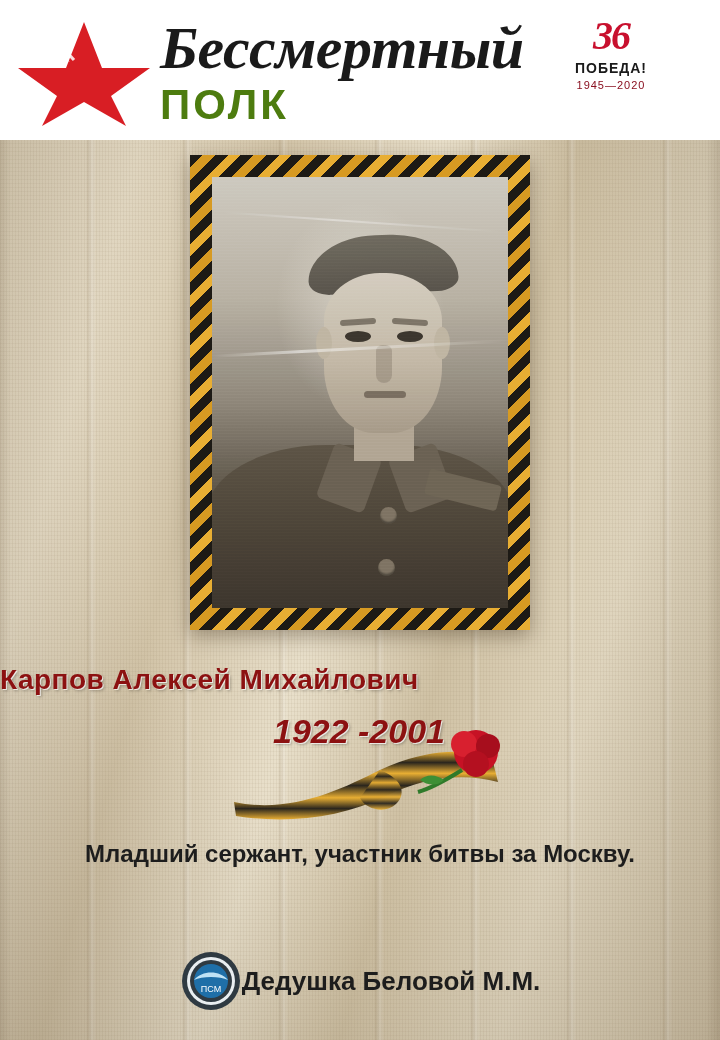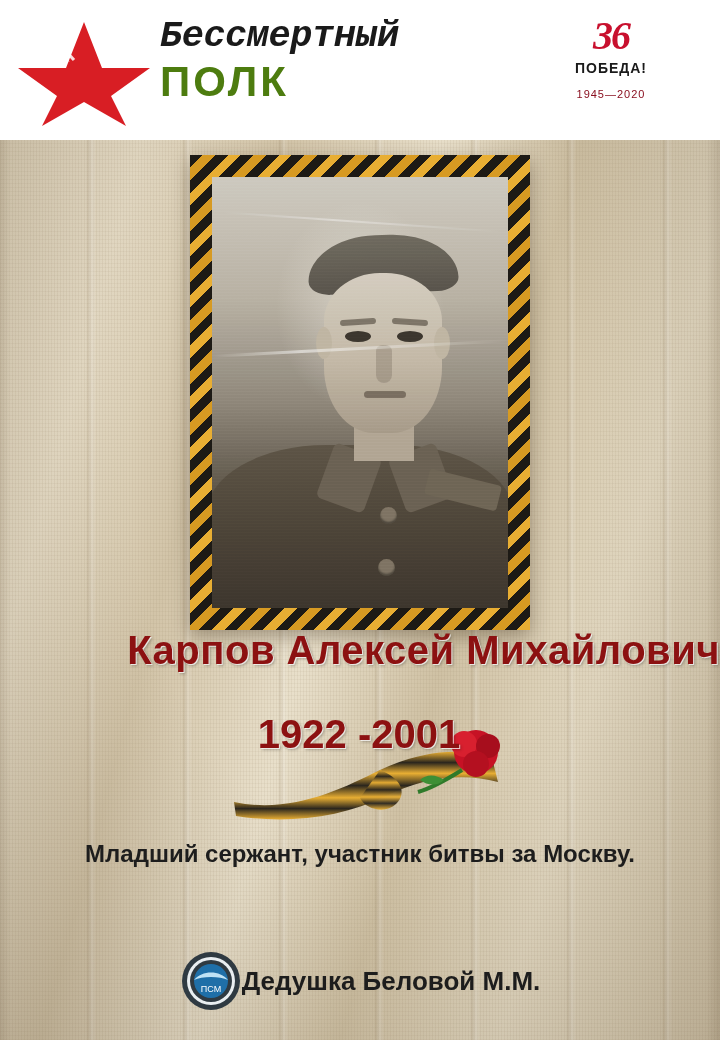--- a/index.html
+++ b/index.html
@@ -67,24 +67,24 @@
     height: 112px;
   }
   .logo-text {
     position: absolute;
     left: 160px;
     top: 18px;
     width: 330px;
     height: 110px;
   }
   .logo-script {
-    font-family: Liberation Mono, monospace;
+    font-family: Liberation Serif, serif;
     font-style: italic;
     font-weight: bold;
-    font-size: 37px;
+    font-size: 60px;
     color: #1a1a1a;
     letter-spacing: -0.5px;
     line-height: 1;
     white-space: nowrap;
   }
   .logo-block {
     font-family: "Liberation Sans", sans-serif;
     font-weight: bold;
     font-size: 42px;
     color: #4d7c0f;
@@ -115,21 +115,21 @@
     font-size: 14px;
     color: #1a1a1a;
     letter-spacing: 1px;
     margin-top: 4px;
   }
   .pobeda-years {
     font-family: "Liberation Sans", sans-serif;
     font-size: 11px;
     color: #8a1020;
     letter-spacing: 1px;
-    margin-top: 12px;
+    margin-top: 3px;
   }
 
   
   .photo-wrap {
     position: absolute;
     left: 190px;
     top: 155px;
     width: 340px;
     height: 475px;
     z-index: 4;
@@ -221,41 +221,42 @@
     position:absolute; inset:0;
     background:
       repeating-linear-gradient(0deg, rgba(255,255,255,0.035) 0 1px, rgba(0,0,0,0.0) 1px 3px);
     mix-blend-mode: overlay;
   }
 
   
   .name {
     position: absolute;
     left: 0; right: 0;
-    top: 628px;
-    text-align: right;
-    font-family: "Liberation Sans", sans-serif;
-    font-weight: bold;
-    font-size: 40px;
+    top: 664px;
+    text-align: left;
+    font-family: "Liberation Sans", sans-serif;
+    font-weight: bold;
+    font-size: 28px;
     color: #8c1111;
     letter-spacing: 0.5px;
     text-shadow: 1px 1px 0 rgba(255,255,255,0.75), 2px 2px 3px rgba(0,0,0,0.25);
     z-index: 6;
   }
   .years {
     position: absolute;
     left: 0; right: 2px;
     top: 712px;
     text-align: center;
     font-family: "Liberation Sans", sans-serif;
     font-weight: bold;
-    font-size: 40px;
+    font-size: 34px;
     color: #8c1111;
     text-shadow: 1px 1px 0 rgba(255,255,255,0.75), 2px 2px 3px rgba(0,0,0,0.25);
     z-index: 6;
+    font-style: italic;
   }
   .ribbon-wrap {
     position: absolute;
     left: 230px;
     top: 718px;
     width: 300px;
     height: 110px;
     z-index: 5;
   }
   .rank {

